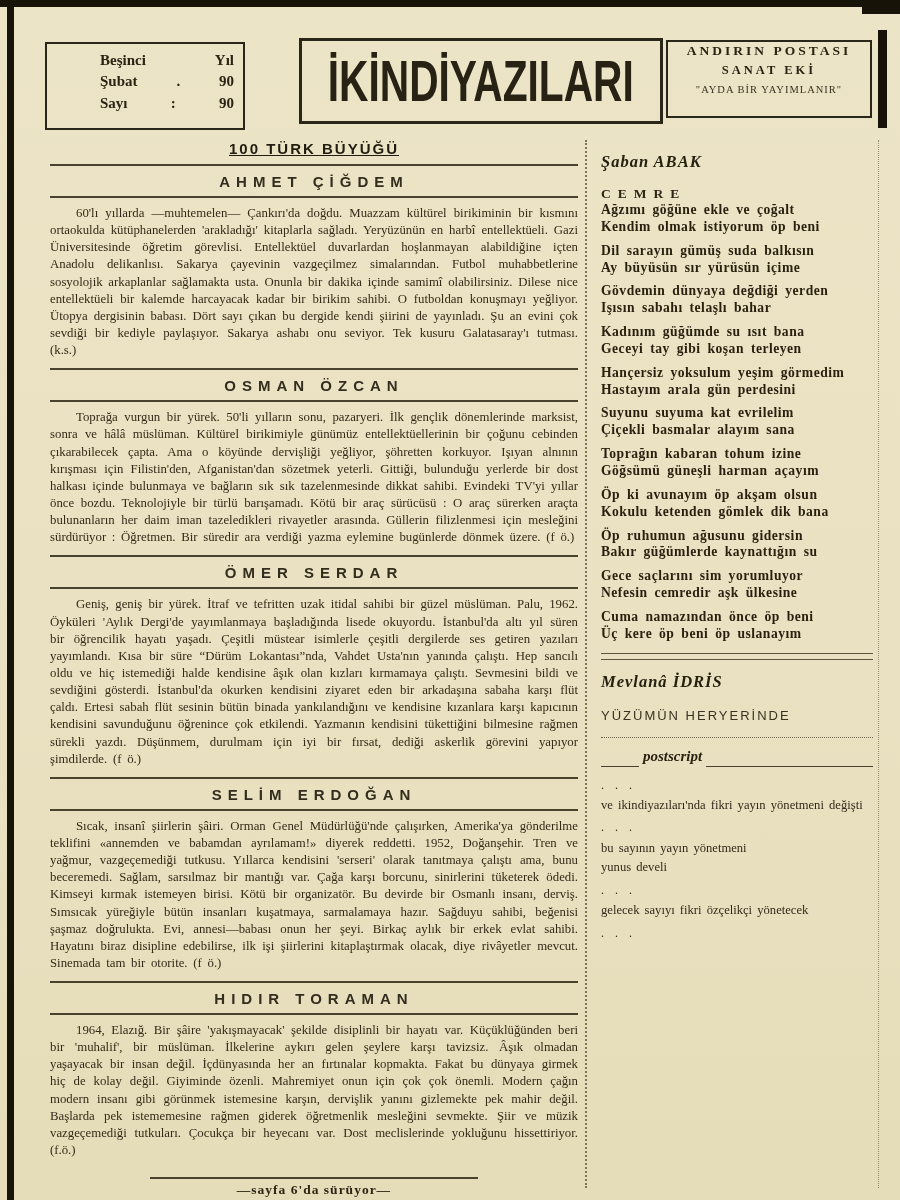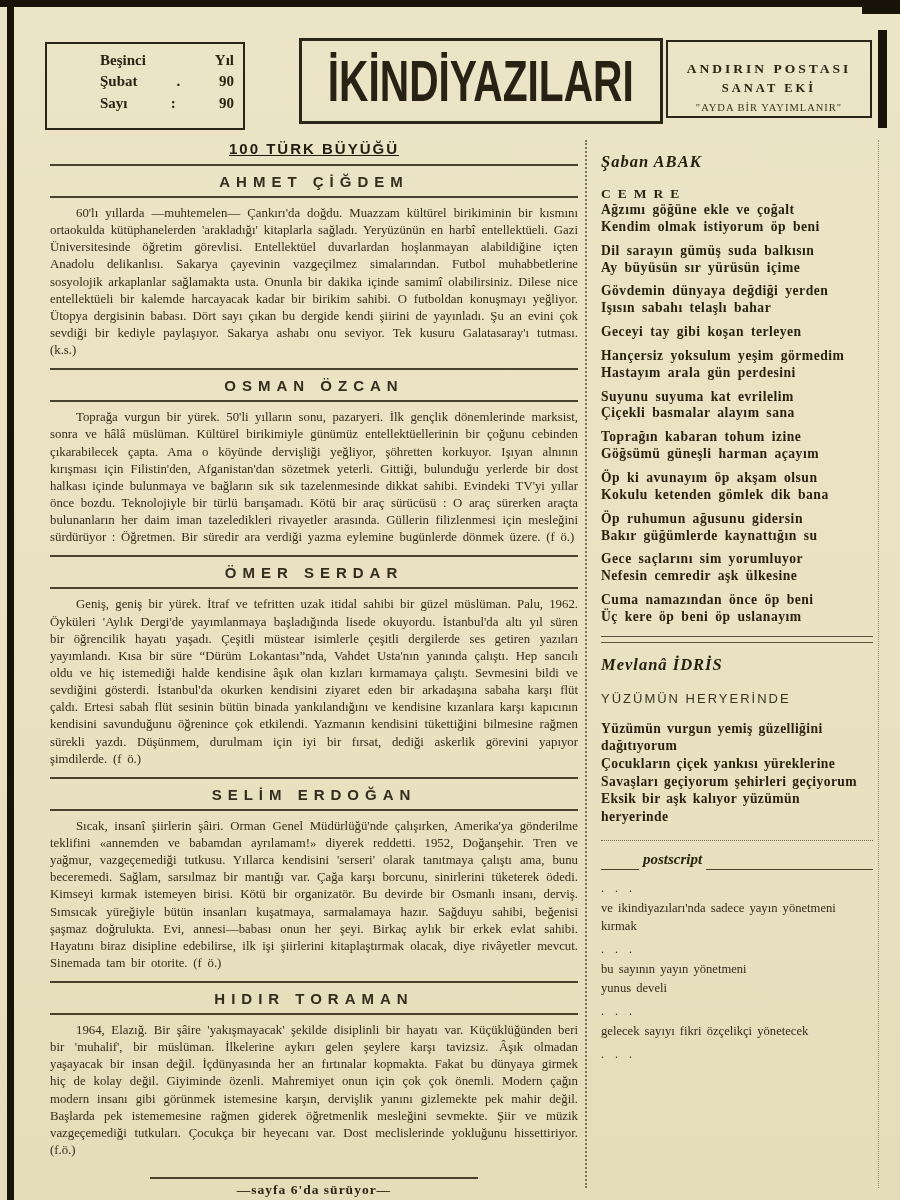--- a/index.html
+++ b/index.html
@@ -17,21 +17,21 @@
   
   .issue-box{position:absolute;left:45px;top:42px;width:178px;height:74px;
              border:2px solid #2b261a;padding:6px 9px 4px 9px;}
   .issue-row{display:flex;justify-content:space-between;font-weight:bold;
              font-size:15px;line-height:1.42;color:#2b2313;margin-left:44px;}
   .masthead{position:absolute;left:299px;top:38px;width:358px;height:80px;
             border:3px solid #2b261a;display:flex;align-items:center;justify-content:center;}
   .masthead-title{font-family:"Liberation Sans",sans-serif;font-size:55px;font-weight:bold;
                   color:#272214;white-space:nowrap;transform:scale(0.74,1.06);letter-spacing:0px;}
   .supplement-box{position:absolute;left:666px;top:40px;width:206px;height:78px;
-                  border:2px solid #2b261a;text-align:center;padding-top:19px;box-sizing:border-box;}
+                  border:2px solid #2b261a;text-align:center;padding-top:1px;box-sizing:border-box;}
   .supp-1{font-size:13.5px;letter-spacing:3px;color:#2b2313;font-weight:bold;}
   .supp-2{font-size:12.5px;letter-spacing:3px;color:#2b2313;margin-top:4px;font-weight:bold;}
   .supp-3{font-size:10.5px;letter-spacing:1px;color:#3a3221;margin-top:6px;}
 
   
   .divider{position:absolute;left:585px;top:140px;height:1048px;border-left:2px dotted #7d745c;}
   .right-edge{position:absolute;left:878px;top:140px;height:1048px;border-left:1px dotted #93896d;}
 
   .left-col{position:absolute;left:50px;top:140px;width:528px;}
   .col-heading{text-align:center;font-family:"Liberation Sans",sans-serif;font-weight:bold;
@@ -160,20 +160,21 @@
       </div>
       <div class="couplet">
         <div>Dil sarayın gümüş suda balkısın</div>
         <div>Ay büyüsün sır yürüsün içime</div>
       </div>
       <div class="couplet">
         <div>Gövdemin dünyaya değdiği yerden</div>
         <div>Işısın sabahı telaşlı bahar</div>
       </div>
       <div class="couplet">
+        <div>Kadınım güğümde su ısıt bana</div>
         <div>Geceyi tay gibi koşan terleyen</div>
       </div>
       <div class="couplet">
         <div>Hançersiz yoksulum yeşim görmedim</div>
         <div>Hastayım arala gün perdesini</div>
       </div>
       <div class="couplet">
         <div>Suyunu suyuma kat evrilelim</div>
         <div>Çiçekli basmalar alayım sana</div>
       </div>
@@ -199,38 +200,32 @@
       </div>
     </div>
 
     <div class="double-rule">
         <div></div>
         <div></div>
       </div>
 
     <div class="author">Mevlanâ İDRİS</div>
     <div class="poem-title2">YÜZÜMÜN HERYERİNDE</div>
-    <div class="poem2">
-      <div>Yüzümün vurgun yemiş güzelliğini dağıtıyorum</div>
-      <div>Çocukların çiçek yankısı yüreklerine</div>
-      <div>Savaşları geçiyorum şehirleri geçiyorum</div>
-      <div>Eksik bir aşk kalıyor yüzümün heryerinde</div>
-    </div>
 
     <div class="dot-rule"></div>
 
     <div class="ps-header">
       <span class="ps-rule ps-rule-l"></span>
       <span class="ps-label">postscript</span>
       <span class="ps-rule ps-rule-r"></span>
     </div>
 
     <div class="ps-body">
       <div class="dots">. . .</div>
-      <div class="ps-line">ve ikindiyazıları'nda sadece yayın yönetmeni kırmak</div>
+      <div class="ps-line">ve ikindiyazıları'nda fikri yayın yönetmeni değişti</div>
       <div class="dots">. . .</div>
       <div class="ps-line">bu sayının yayın yönetmeni</div>
       <div class="ps-line">yunus develi</div>
       <div class="dots">. . .</div>
       <div class="ps-line">gelecek sayıyı fikri özçelikçi yönetecek</div>
       <div class="dots">. . .</div>
 
     </div>
 
   </div>

